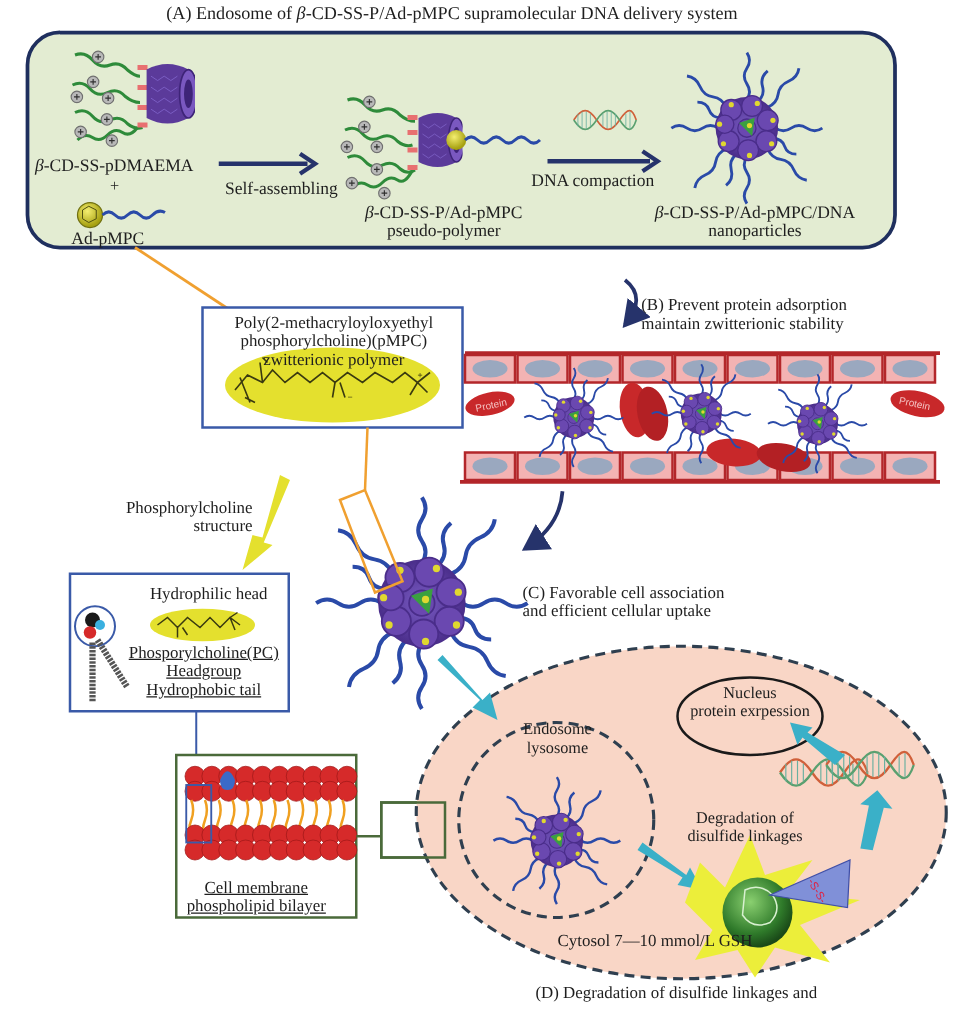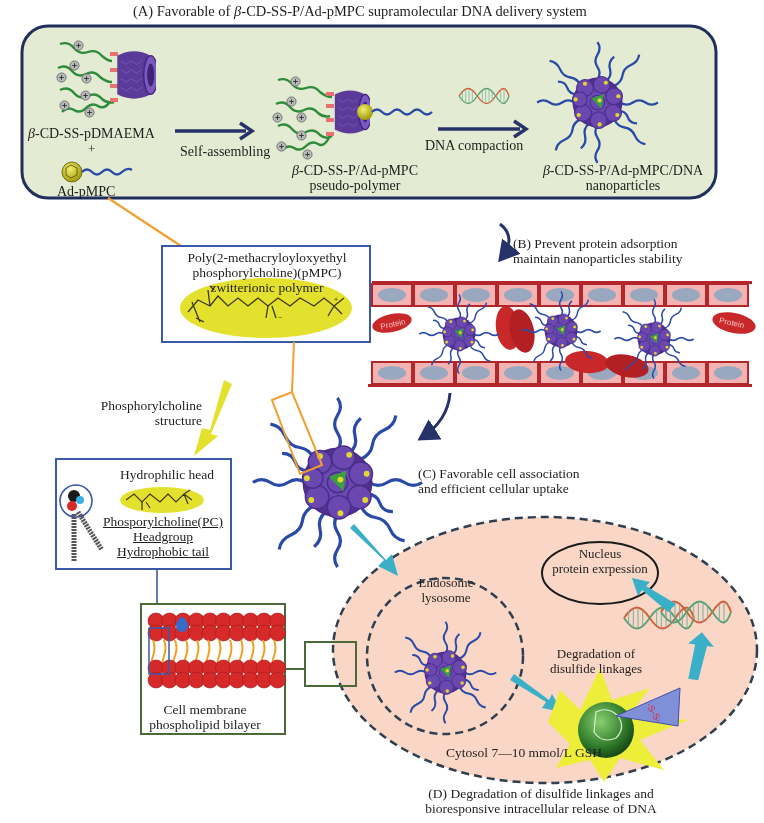--- a/index.html
+++ b/index.html
@@ -340,41 +340,41 @@
   <use href="#dna" x="620" y="604" width="78" height="28"></use>
   <use href="#dna" x="660" y="598" width="72" height="28"></use>
 
   <path d="M691,680 L701,680 L705,645 L712,645 L698,632 L686,645 L693,645 Z" fill="#3ab0c8" transform="rotate(8 698 660)"></path>
 
   <ellipse cx="600" cy="573" rx="58" ry="31" fill="none" stroke="#1a1a1a" stroke-width="2"></ellipse>
 
   <path d="M676,604 L668,612 L642,590 L638,596 L632,578 L650,582 L646,586 Z" fill="#3ab0c8"></path>
 </svg>
 
-<div class="lbl title-a"><span>(A) Favorable of </span><span class="caption-beta">β</span><span>-CD-SS-P/Ad-pMPC  supramolecular DNA delivery system</span></div>
+<div class="lbl title-a"><span>(A) Endosome of </span><span class="caption-beta">β</span><span>-CD-SS-P/Ad-pMPC  supramolecular DNA delivery system</span></div>
 
 <div class="lbl" style="left:28px; top:126px; font-size:14px;"><span class="caption-beta">β</span><span>-CD-SS-pDMAEMA</span></div>
 <div class="lbl" style="left:88px; top:141px; font-size:13px;">+</div>
 <div class="lbl" style="left:57px; top:184px; font-size:14px;">Ad-pMPC</div>
 <div class="lbl" style="left:163px; top:144px; font-size:14px;margin-left:17px;">Self-assembling</div>
 <div class="lbl" style="left:253px; top:163px; font-size:14px; width:132px;margin-left:36px;"><span class="caption-beta">β</span><span>-CD-SS-P/Ad-pMPC</span><br><span>pseudo-polymer</span></div>
 <div class="lbl" style="left:425px; top:138px; font-size:14px;">DNA compaction</div>
-<div class="lbl" style="left:520px; top:163px; font-size:14px; width:168px;margin-left:19px;"><span class="caption-beta">β</span><span>-CD-SS-P/Ad-pMPC/DNA</span><br><span>nanoparticles</span></div>
+<div class="lbl" style="left:520px; top:163px; font-size:14px; width:168px;"><span class="caption-beta">β</span><span>-CD-SS-P/Ad-pMPC/DNA</span><br><span>nanoparticles</span></div>
 
 <div class="lbl" style="left:164px; top:250px; width:206px; font-size:13.5px;"><span>Poly(2-methacryloyloxyethyl</span><br><span>phosphorylcholine)(pMPC)</span><br><span>zwitterionic polymer</span></div>
 
-<div class="lbl lbl-left" style="left:513px; top:236px; font-size:13.5px;"><span>(B) Prevent protein adsorption</span><br><span>maintain nanoparticles stability</span></div>
+<div class="lbl lbl-left" style="left:513px; top:236px; font-size:13.5px;"><span>(B) Prevent protein adsorption</span><br><span>maintain zwitterionic stability</span></div>
 
 <div class="lbl" style="left:82px; top:398px; width:120px; font-size:13.5px;text-align:right;"><span>Phosphorylcholine</span><br><span>structure</span></div>
 
 <div class="lbl" style="left:112px; top:467px; width:110px; font-size:13.5px;">Hydrophilic head</div>
 <div class="lbl" style="left:94px; top:514px; width:138px; font-size:13.5px;text-decoration:underline;"><span>Phosporylcholine(PC)</span><br><span>Headgroup</span><br><span>Hydrophobic tail</span></div>
 
-<div class="lbl" style="left:141px; top:702px; width:128px; font-size:13.5px;"><span>Cell membrane</span><br><span>phospholipid bilayer</span></div>
+<div class="lbl" style="left:141px; top:702px; width:128px; font-size:13.5px;text-decoration:underline;"><span>Cell membrane</span><br><span>phospholipid bilayer</span></div>
 
 <div class="lbl lbl-left" style="left:418px; top:466px; font-size:13.5px;"><span>(C) Favorable cell association</span><br><span>and efficient cellular uptake</span></div>
 
 <div class="lbl" style="left:542px; top:546px; width:116px; font-size:13px;"><span>Nucleus</span><br><span>protein exrpession</span></div>
 <div class="lbl" style="left:416px; top:575px; width:60px; font-size:13px;"><span>Endosome</span><br><span>lysosome</span></div>
 <div class="lbl" style="left:540px; top:646px; width:112px; font-size:13px;"><span>Degradation of</span><br><span>disulfide linkages</span></div>
 <div class="lbl" style="left:434px; top:745px; width:180px; font-size:13.5px;">Cytosol 7—10 mmol/L GSH</div>
 
-<div class="lbl" style="left:410px; top:786px; width:262px; font-size:13.5px;"><span>(D) Degradation of disulfide linkages and</span><br><span>bioresponsive intracellular release of DNA</span></div>
+<div class="lbl" style="left:410px; top:786px; width:262px; font-size:13.5px;"><span>(D) Degradation of disulfide linkages and</span><br></div>
 
 </body></html>

